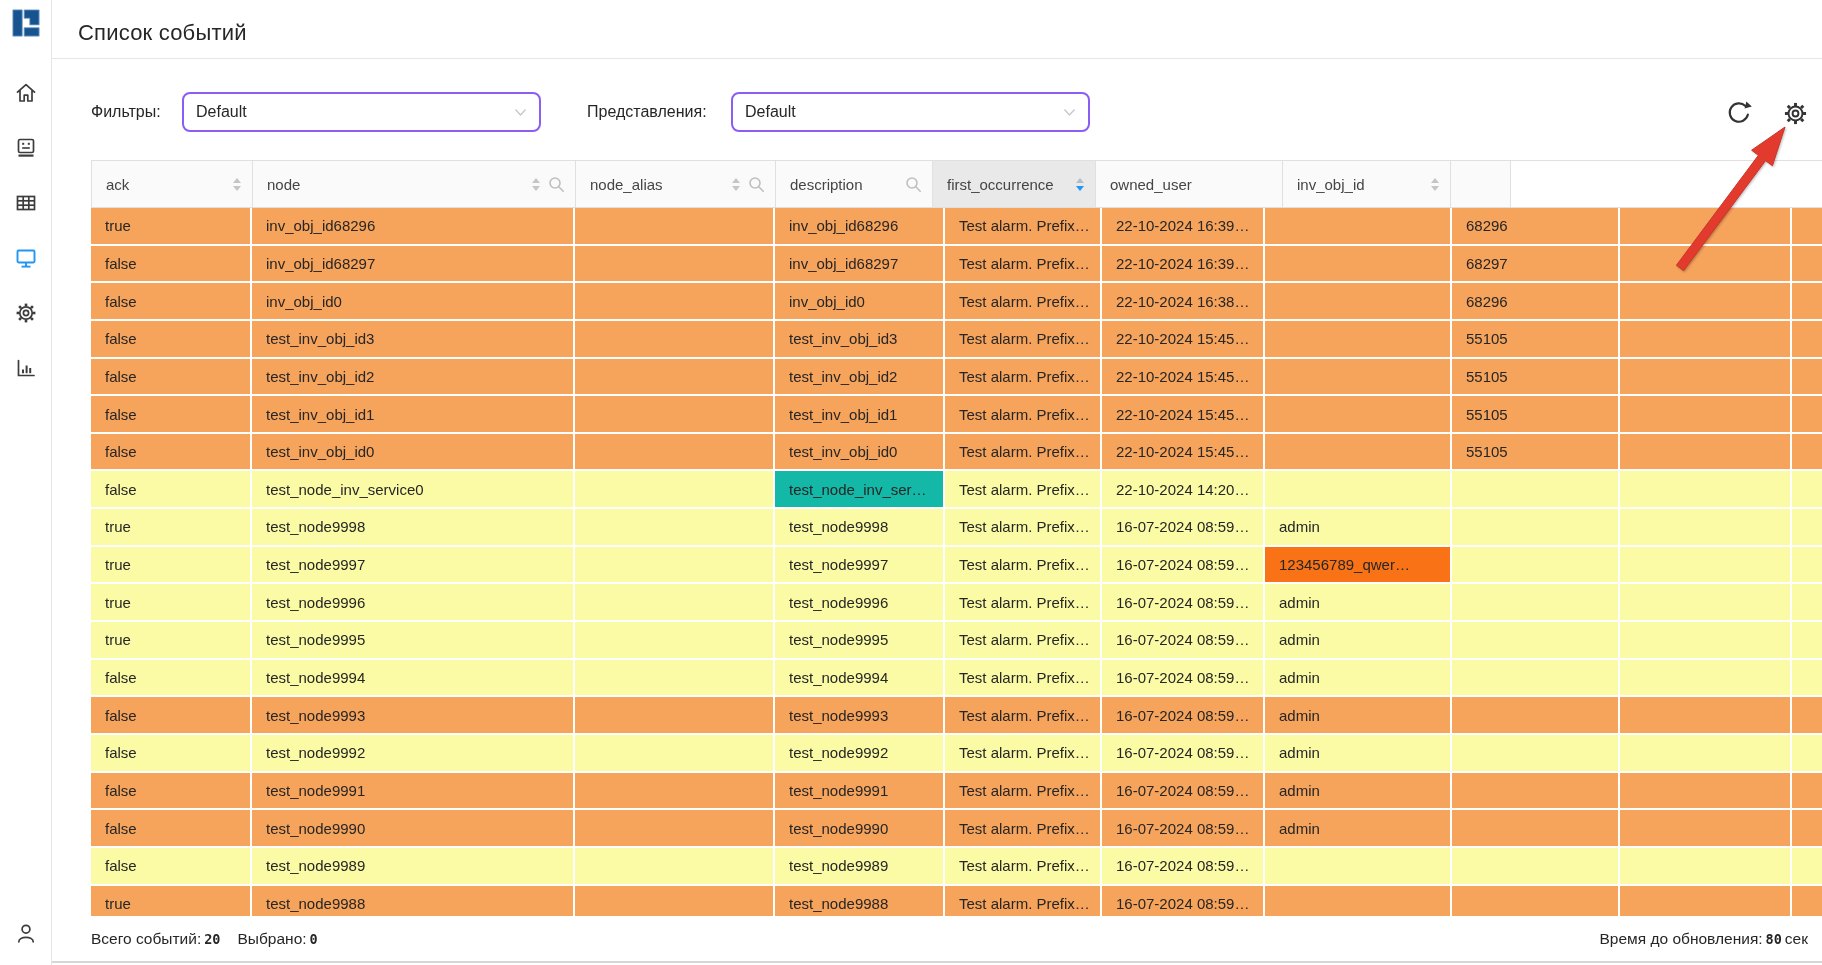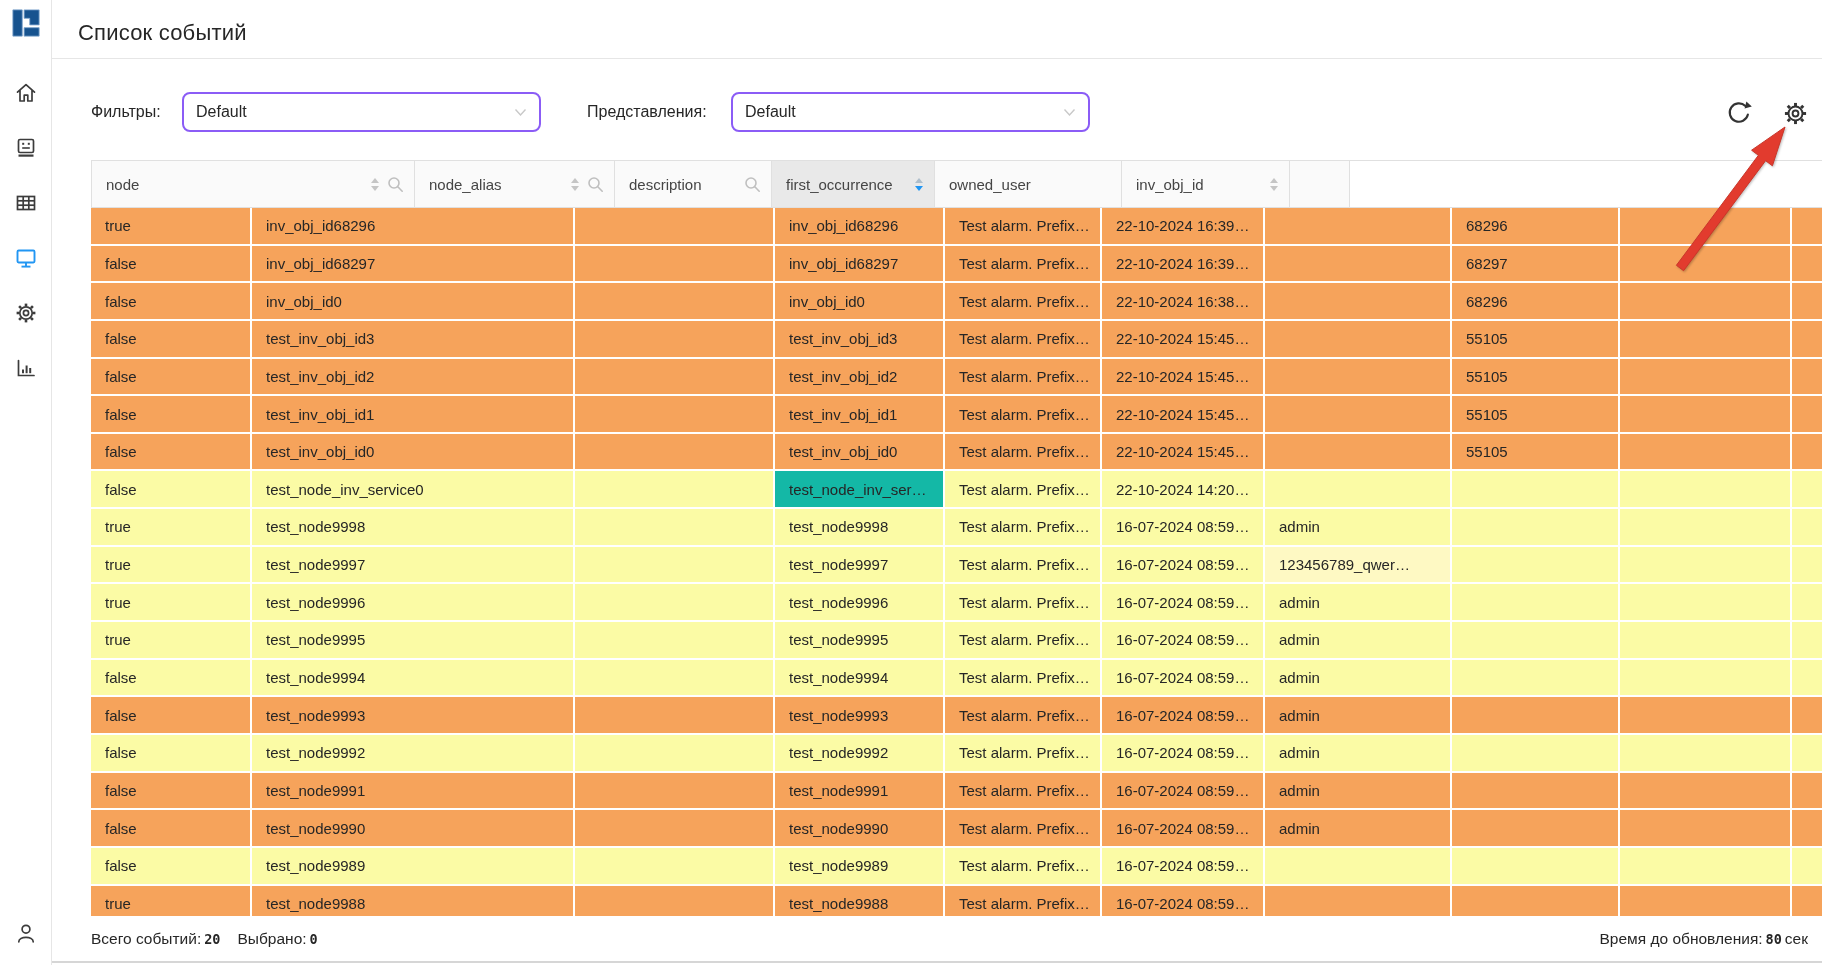--- a/index.html
+++ b/index.html
@@ -170,20 +170,29 @@
             <line x1="16.9" y1="16.9" x2="18.9" y2="18.9"></line>
           <line x1="5.1" y1="18.9" x2="7.1" y2="16.9"></line>
             <line x1="16.9" y1="7.1" x2="18.9" y2="5.1"></line>
         </g>
       </g>
     </svg>
   </div>
 
   <div class="table-wrap">
     <div class="thead">
+        <div class="th" style="width: 161px;">
+          <span class="label">ack</span>
+          <span class="icons">
+            <svg width="10" height="15" viewBox="0 0 10 15">
+              <polygon points="5,1 9,6 1,6" fill="#c5c5c5"></polygon>
+              <polygon points="1,9 9,9 5,14" fill="#c5c5c5"></polygon>
+            </svg>
+          </span>
+        </div>
         <div class="th" style="width: 323px;">
           <span class="label">node</span>
           <span class="icons">
             <svg width="10" height="15" viewBox="0 0 10 15">
               <polygon points="5,1 9,6 1,6" fill="#c5c5c5"></polygon>
               <polygon points="1,9 9,9 5,14" fill="#c5c5c5"></polygon>
             </svg>
             <svg width="17" height="17" viewBox="0 0 17 17">
               <circle cx="7" cy="7" r="5" fill="none" stroke="#bfbfbf" stroke-width="1.6"></circle>
               <line x1="10.8" y1="10.8" x2="15.2" y2="15.2" stroke="#bfbfbf" stroke-width="1.6" stroke-linecap="round"></line>
@@ -348,21 +357,21 @@
           <div class="td" style="width: 172px; background: rgb(251, 251, 165);"></div>
           <div class="td" style="width: 60px; background: rgb(251, 251, 165);"></div>
         </div>
         <div class="tr">
           <div class="td" style="width: 161px; background: rgb(251, 251, 165);">true</div>
           <div class="td" style="width: 323px; background: rgb(251, 251, 165);">test_node9997</div>
           <div class="td" style="width: 200px; background: rgb(251, 251, 165);"></div>
           <div class="td" style="width: 170px; background: rgb(251, 251, 165);">test_node9997</div>
           <div class="td" style="width: 157px; background: rgb(251, 251, 165);">Test alarm. Prefix…</div>
           <div class="td" style="width: 163px; background: rgb(251, 251, 165);">16-07-2024 08:59…</div>
-          <div class="td" style="width: 187px; background: #fef9c3;">123456789_qwer…</div>
+          <div class="td" style="width: 187px; background: #f97316;">123456789_qwer…</div>
           <div class="td" style="width: 168px; background: rgb(251, 251, 165);"></div>
           <div class="td" style="width: 172px; background: rgb(251, 251, 165);"></div>
           <div class="td" style="width: 60px; background: rgb(251, 251, 165);"></div>
         </div>
         <div class="tr">
           <div class="td" style="width: 161px; background: rgb(251, 251, 165);">true</div>
           <div class="td" style="width: 323px; background: rgb(251, 251, 165);">test_node9996</div>
           <div class="td" style="width: 200px; background: rgb(251, 251, 165);"></div>
           <div class="td" style="width: 170px; background: rgb(251, 251, 165);">test_node9996</div>
           <div class="td" style="width: 157px; background: rgb(251, 251, 165);">Test alarm. Prefix…</div>

